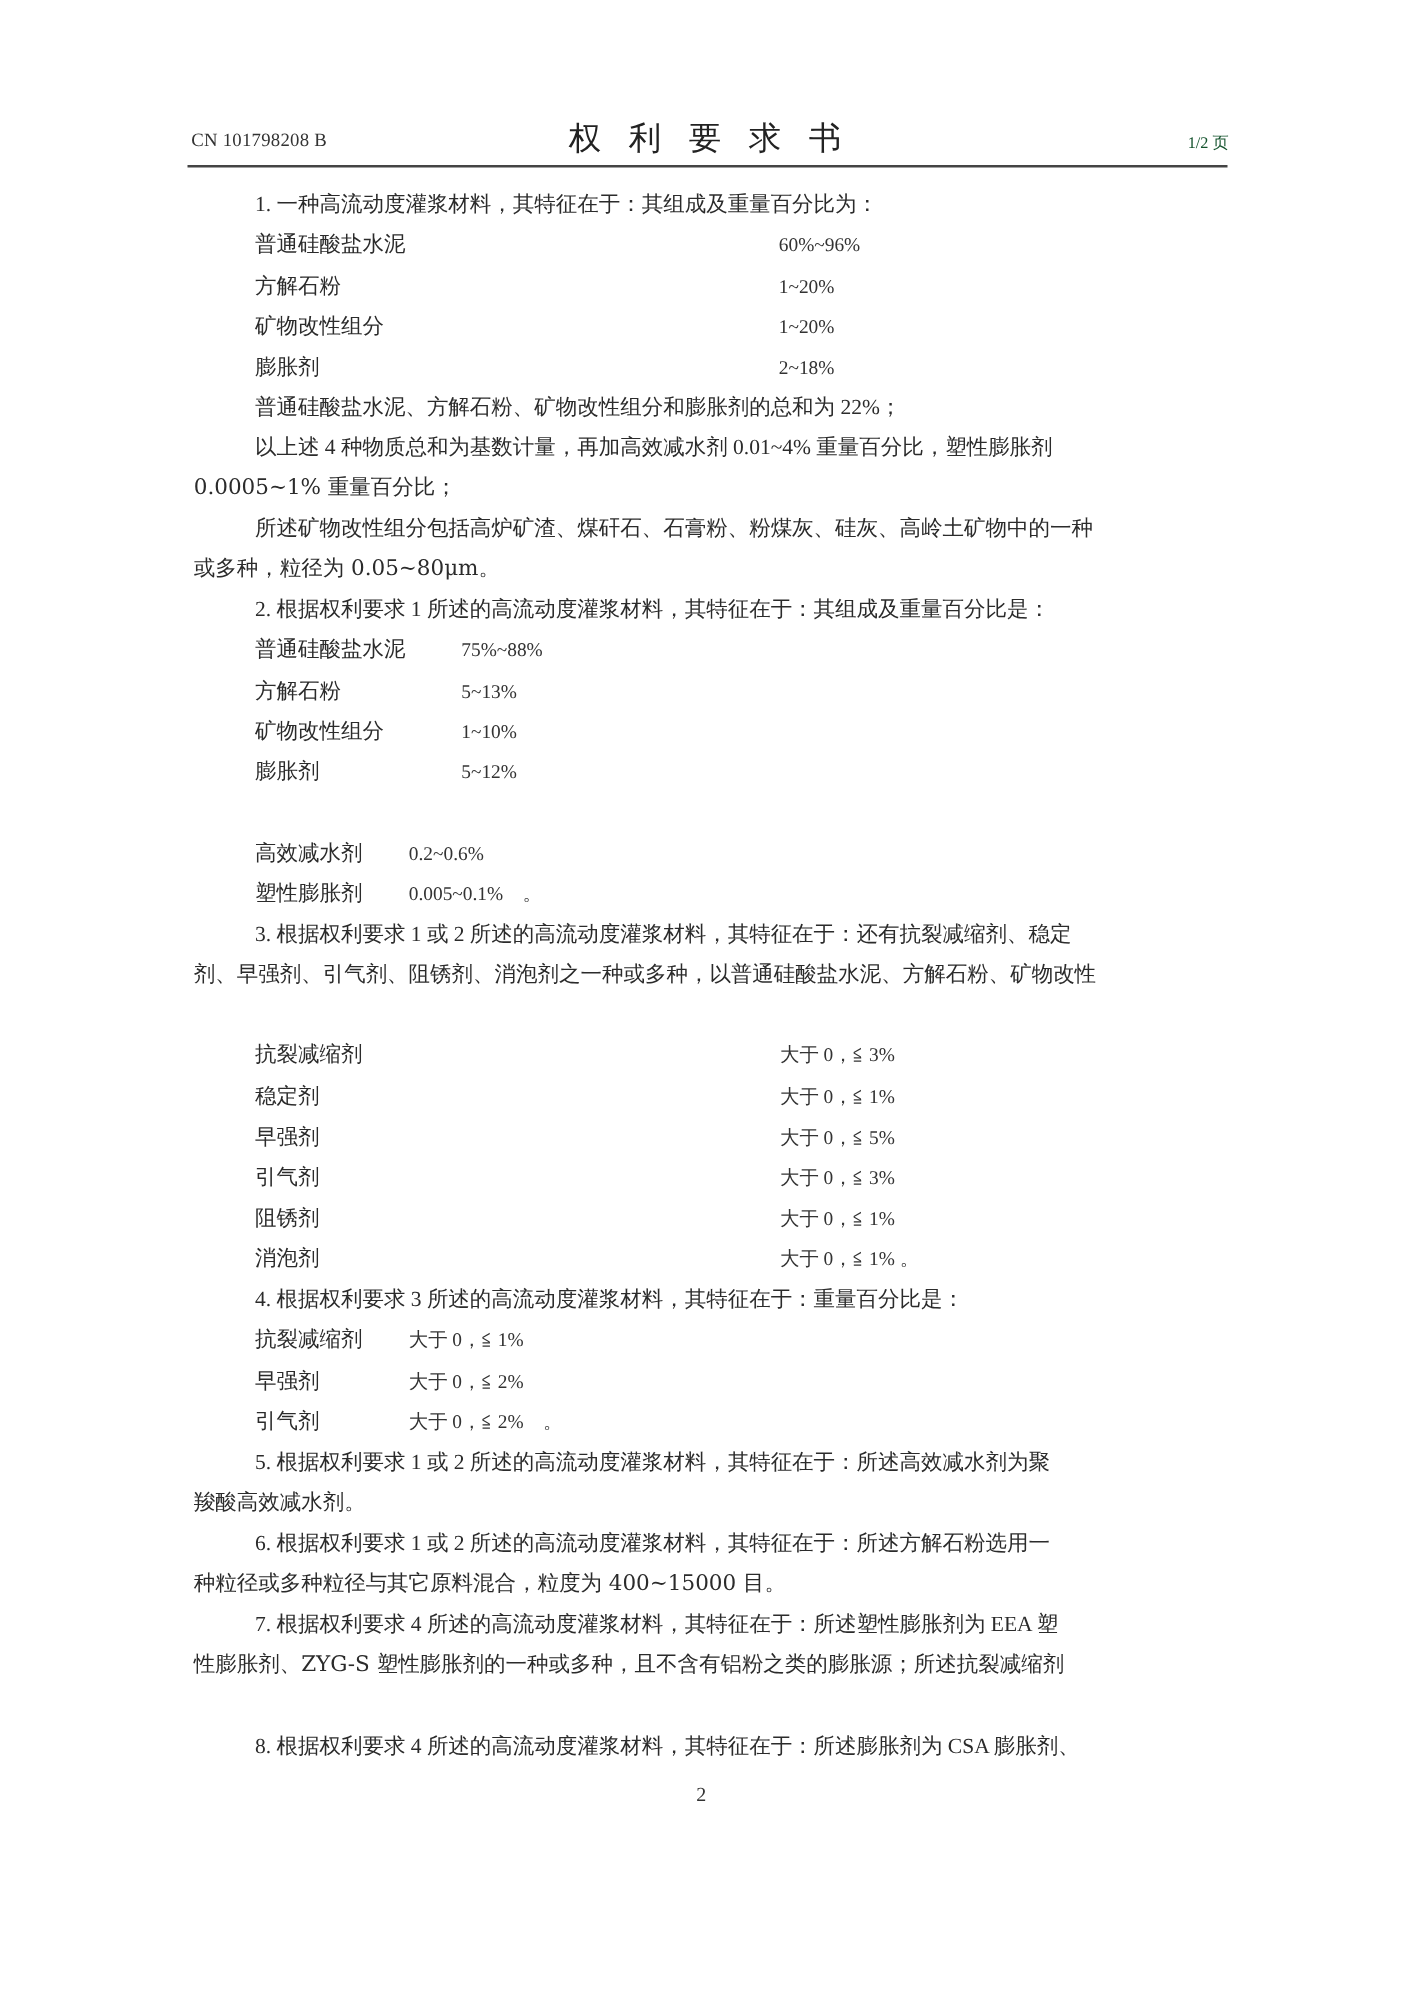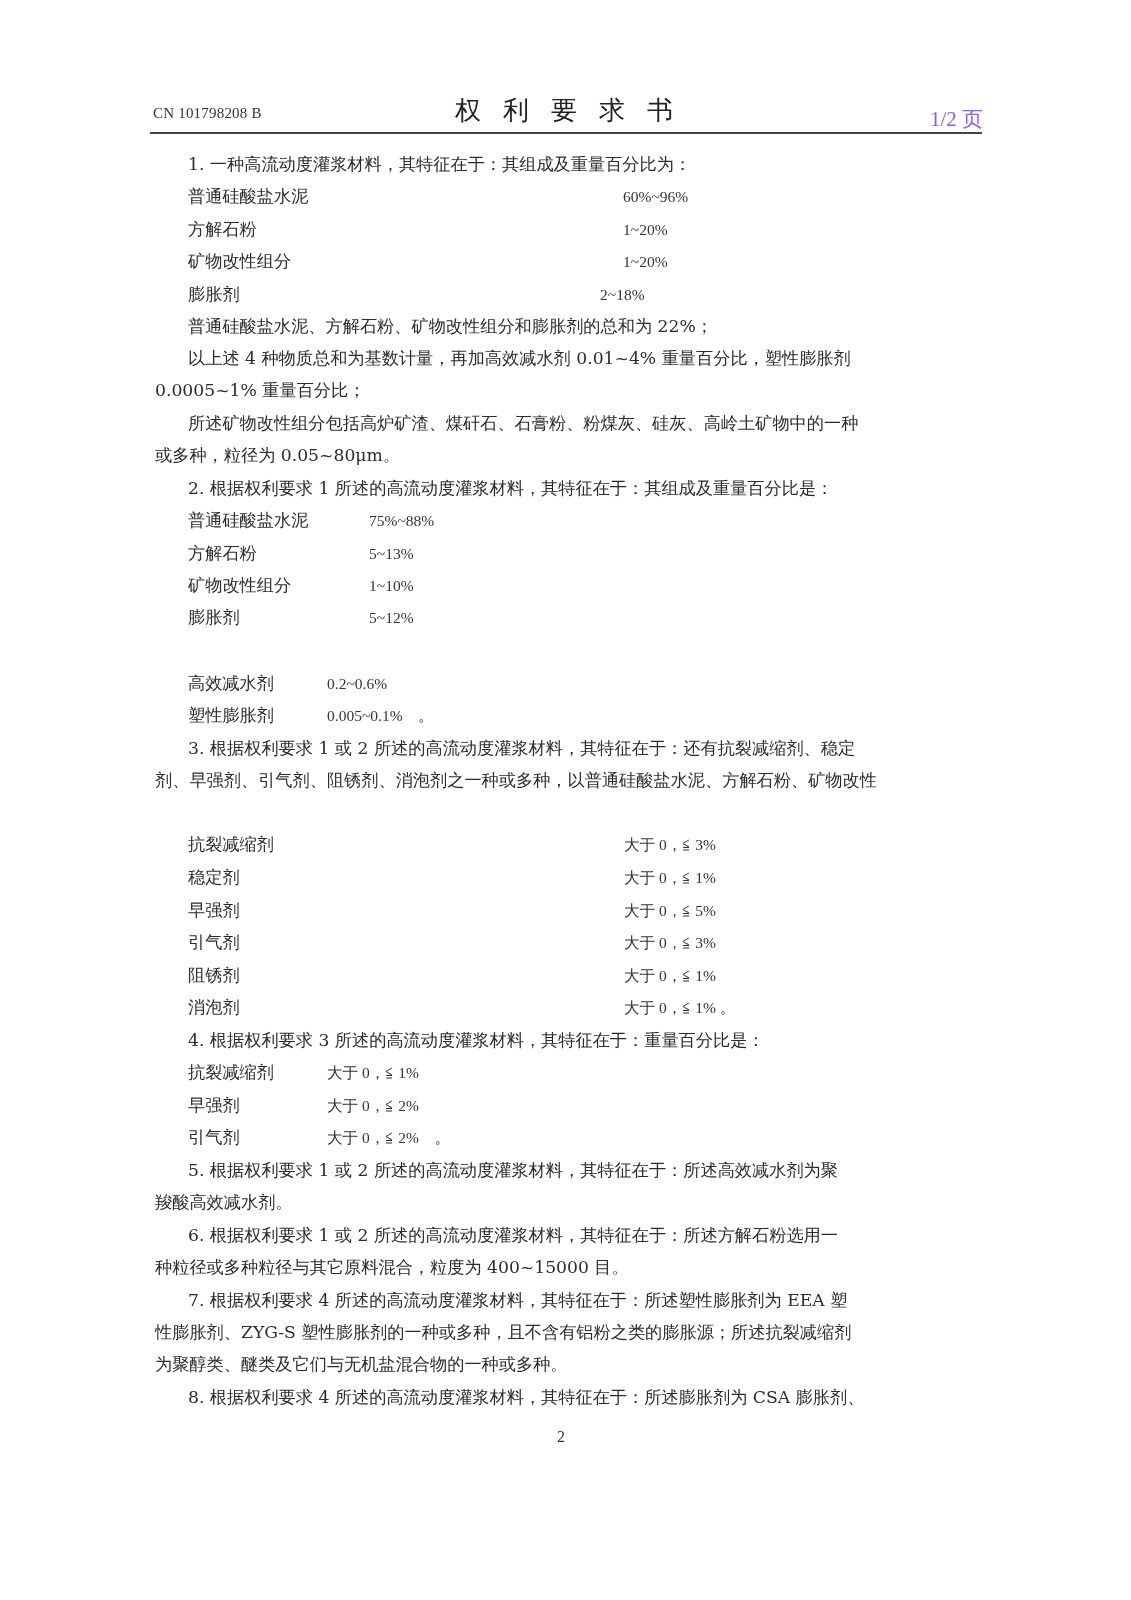--- a/index.html
+++ b/index.html
@@ -4,25 +4,25 @@
 <style>
   html, body { margin: 0; padding: 0; background: #ffffff; }
   body {
     width: 1131px; height: 1600px; position: relative; overflow: hidden;
     font-family: "DejaVu Serif", "Liberation Serif", serif;
     color: #2a2a2a;
   }
   .page { position: absolute; left: 0; top: 0; width: 1131px; height: 1600px; }
   .hdr-left { position: absolute; left: 153px; top: 105px; font-size: 15px; color: #333; letter-spacing: 0.2px; font-family: "Liberation Serif", serif; text-align: right; }
   .hdr-title { position: absolute; left: 455px; top: 93px; font-size: 26px; letter-spacing: 22px; color: #222; font-family: Liberation Serif, serif; }
-  .hdr-right { position: absolute; right: 148px; top: 105px; font-size: 21px; color: #8b5cf6; font-family: "Liberation Serif", serif; }
+  .hdr-right { position: absolute; right: 148px; top: 105px; font-size: 13px; color: #14532d; font-family: "Liberation Serif", serif; }
   .hdr-rule { position: absolute; left: 150px; width: 832px; top: 132px; height: 2px; background: #444; }
 
   .line { position: absolute; font-size: 17.2px; white-space: nowrap; line-height: 22px; color: #2b2b2b; }
-  .l-ind { left: 188px; }
+  .l-ind { left: 204px; font-family: Liberation Serif, serif; }
   .l-full { left: 155px; }
   .val { position: absolute; font-size: 15.5px; white-space: nowrap; line-height: 22px; color: #333; font-family: "Liberation Serif", serif; }
   .pnum { position: absolute; left: 557px; top: 1428px; font-size: 16px; color: #333; font-family: "Liberation Serif", serif; }
 </style>
 </head>
 <body>
 
 <div class="page">
 
   <div class="hdr-left">CN 101798208 B</div>
@@ -31,21 +31,21 @@
   <div class="hdr-rule"></div>
 
   <div class="line l-ind" style="top:153px">1. 一种高流动度灌浆材料，其特征在于：其组成及重量百分比为：</div>
   <div class="line l-ind" style="top:185px">普通硅酸盐水泥</div>
   <div class="val" style="left:623px;top:186px">60%~96%</div>
   <div class="line l-ind" style="top:218px">方解石粉</div>
   <div class="val" style="left:623px;top:219px">1~20%</div>
   <div class="line l-ind" style="top:250px">矿物改性组分</div>
   <div class="val" style="left:623px;top:251px">1~20%</div>
   <div class="line l-ind" style="top:283px">膨胀剂</div>
-  <div class="val" style="left:600px;top:284px">2~18%</div>
+  <div class="val" style="left:623px;top:284px">2~18%</div>
   <div class="line l-ind" style="top:315px">普通硅酸盐水泥、方解石粉、矿物改性组分和膨胀剂的总和为 22%；</div>
   <div class="line l-ind" style="top:347px">以上述 4 种物质总和为基数计量，再加高效减水剂 0.01~4% 重量百分比，塑性膨胀剂</div>
   <div class="line l-full" style="top:379px">0.0005~1% 重量百分比；</div>
   <div class="line l-ind" style="top:412px">所述矿物改性组分包括高炉矿渣、煤矸石、石膏粉、粉煤灰、硅灰、高岭土矿物中的一种</div>
   <div class="line l-full" style="top:444px">或多种，粒径为 0.05~80μm。</div>
 
   <div class="line l-ind" style="top:477px">2. 根据权利要求 1 所述的高流动度灌浆材料，其特征在于：其组成及重量百分比是：</div>
   <div class="line l-ind" style="top:509px">普通硅酸盐水泥</div>
   <div class="val" style="left:369px;top:510px">75%~88%</div>
   <div class="line l-ind" style="top:542px">方解石粉</div>
@@ -83,18 +83,17 @@
   <div class="val" style="left:327px;top:1127px">大于 0，≦ 2%　。</div>
 
   <div class="line l-ind" style="top:1159px">5. 根据权利要求 1 或 2 所述的高流动度灌浆材料，其特征在于：所述高效减水剂为聚</div>
   <div class="line l-full" style="top:1191px">羧酸高效减水剂。</div>
 
   <div class="line l-ind" style="top:1224px">6. 根据权利要求 1 或 2 所述的高流动度灌浆材料，其特征在于：所述方解石粉选用一</div>
   <div class="line l-full" style="top:1256px">种粒径或多种粒径与其它原料混合，粒度为 400~15000 目。</div>
 
   <div class="line l-ind" style="top:1289px">7. 根据权利要求 4 所述的高流动度灌浆材料，其特征在于：所述塑性膨胀剂为 EEA 塑</div>
   <div class="line l-full" style="top:1321px">性膨胀剂、ZYG-S 塑性膨胀剂的一种或多种，且不含有铝粉之类的膨胀源；所述抗裂减缩剂</div>
-  <div class="line l-full" style="top:1353px">为聚醇类、醚类及它们与无机盐混合物的一种或多种。</div>
 
   <div class="line l-ind" style="top:1386px">8. 根据权利要求 4 所述的高流动度灌浆材料，其特征在于：所述膨胀剂为 CSA 膨胀剂、</div>
 
   <div class="pnum">2</div>
 </div>
 
 </body></html>

